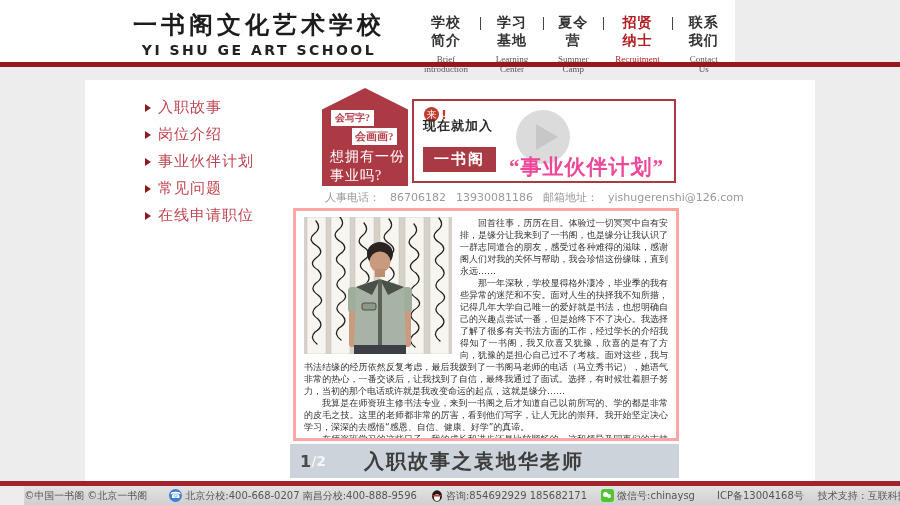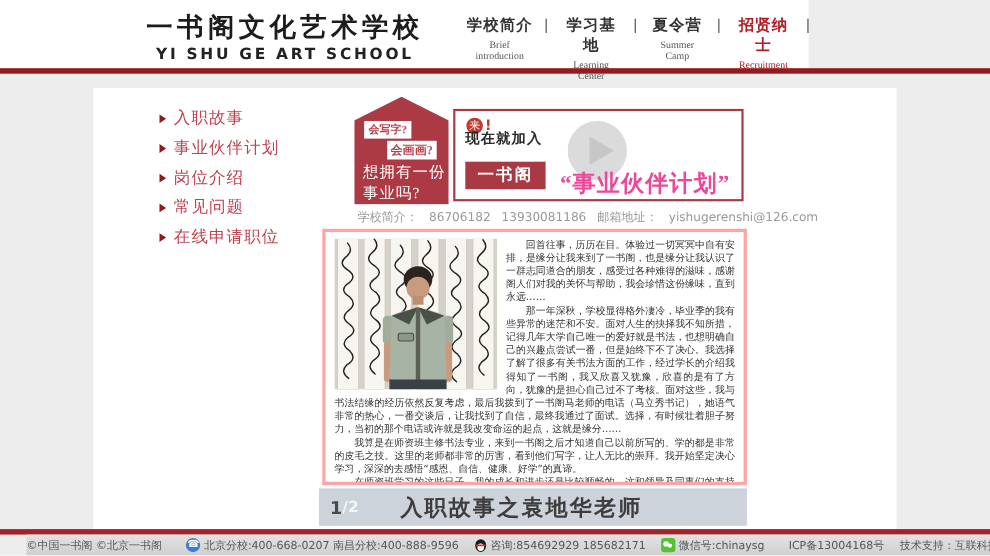--- a/index.html
+++ b/index.html
@@ -99,38 +99,42 @@
       <div class="nav-item">
         <div class="nav-cn">夏令营</div>
         <div class="nav-en">Summer Camp</div>
       </div>
       <div class="nav-sep"></div>
       <div class="nav-item active">
         <div class="nav-cn">招贤纳士</div>
         <div class="nav-en">Recruitment</div>
       </div>
       <div class="nav-sep"></div>
+      <div class="nav-item">
+        <div class="nav-cn">联系我们</div>
+        <div class="nav-en">Contact Us</div>
+      </div>
     </div>
   </div>
   <div class="red-line"></div>
 
   <div class="panel">
 
     <div class="side-menu">
       <div class="side-item">
         <span class="side-arrow"></span>
         <span class="side-label">入职故事</span>
       </div>
       <div class="side-item">
         <span class="side-arrow"></span>
+        <span class="side-label">岗位介绍</span>
+      </div>
+      <div class="side-item">
+        <span class="side-arrow"></span>
         <span class="side-label">事业伙伴计划</span>
-      </div>
-      <div class="side-item">
-        <span class="side-arrow"></span>
-        <span class="side-label">岗位介绍</span>
       </div>
       <div class="side-item">
         <span class="side-arrow"></span>
         <span class="side-label">常见问题</span>
       </div>
       <div class="side-item">
         <span class="side-arrow"></span>
         <span class="side-label">在线申请职位</span>
       </div>
     </div>
@@ -150,21 +154,21 @@
       <div class="badge-row">
         <span class="badge">来</span>
         <span class="badge-bang">!</span>
       </div>
       <div class="invite-l1">现在就加入</div>
       <div class="brand-block">一书阁</div>
       <div class="slogan">“事业伙伴计划”</div>
     </div>
 
     <div class="contact-line">
-      <span>学校简介：</span><span>86706182</span><span>13930081186</span><span>邮箱地址：</span><span>yishugerenshi@126.com</span>
+      <span>人事电话：</span><span>86706182</span><span>13930081186</span><span>邮箱地址：</span><span>yishugerenshi@126.com</span>
     </div>
 
     <div class="article">
       <svg class="photo" viewBox="0 0 148 137" preserveAspectRatio="none">
         <rect width="148" height="137" fill="#d6d2c9"></rect>
         <g>
           <rect x="3" y="0" width="19" height="137" fill="#f7f5f0" stroke="#c4c0b6" stroke-width="0.5"></rect>
           <rect x="27" y="0" width="19" height="137" fill="#f8f6f1" stroke="#c4c0b6" stroke-width="0.5"></rect>
           <rect x="51" y="0" width="19" height="137" fill="#f7f5f0" stroke="#c4c0b6" stroke-width="0.5"></rect>
           <rect x="76" y="0" width="19" height="137" fill="#f8f6f1" stroke="#c4c0b6" stroke-width="0.5"></rect>

